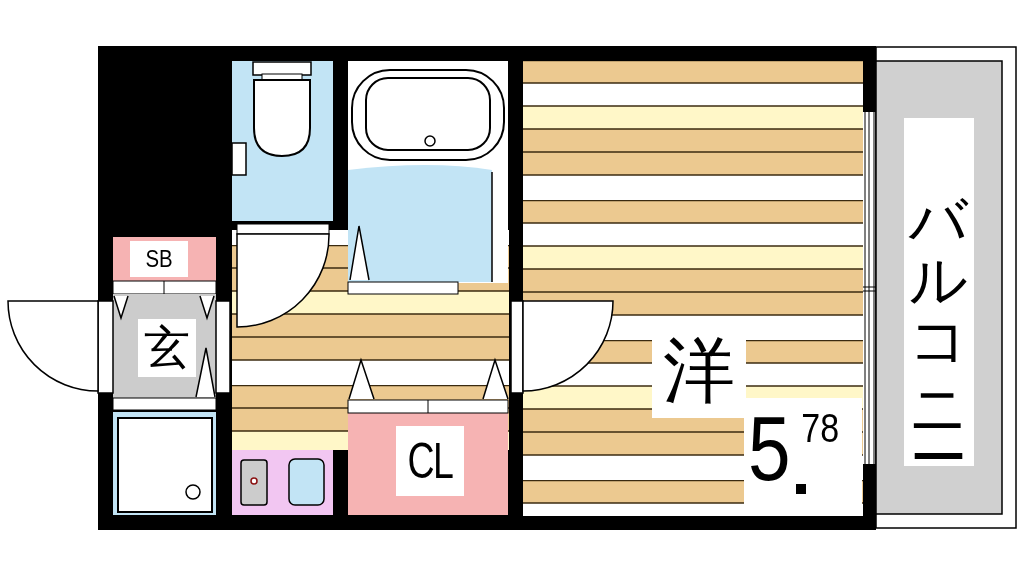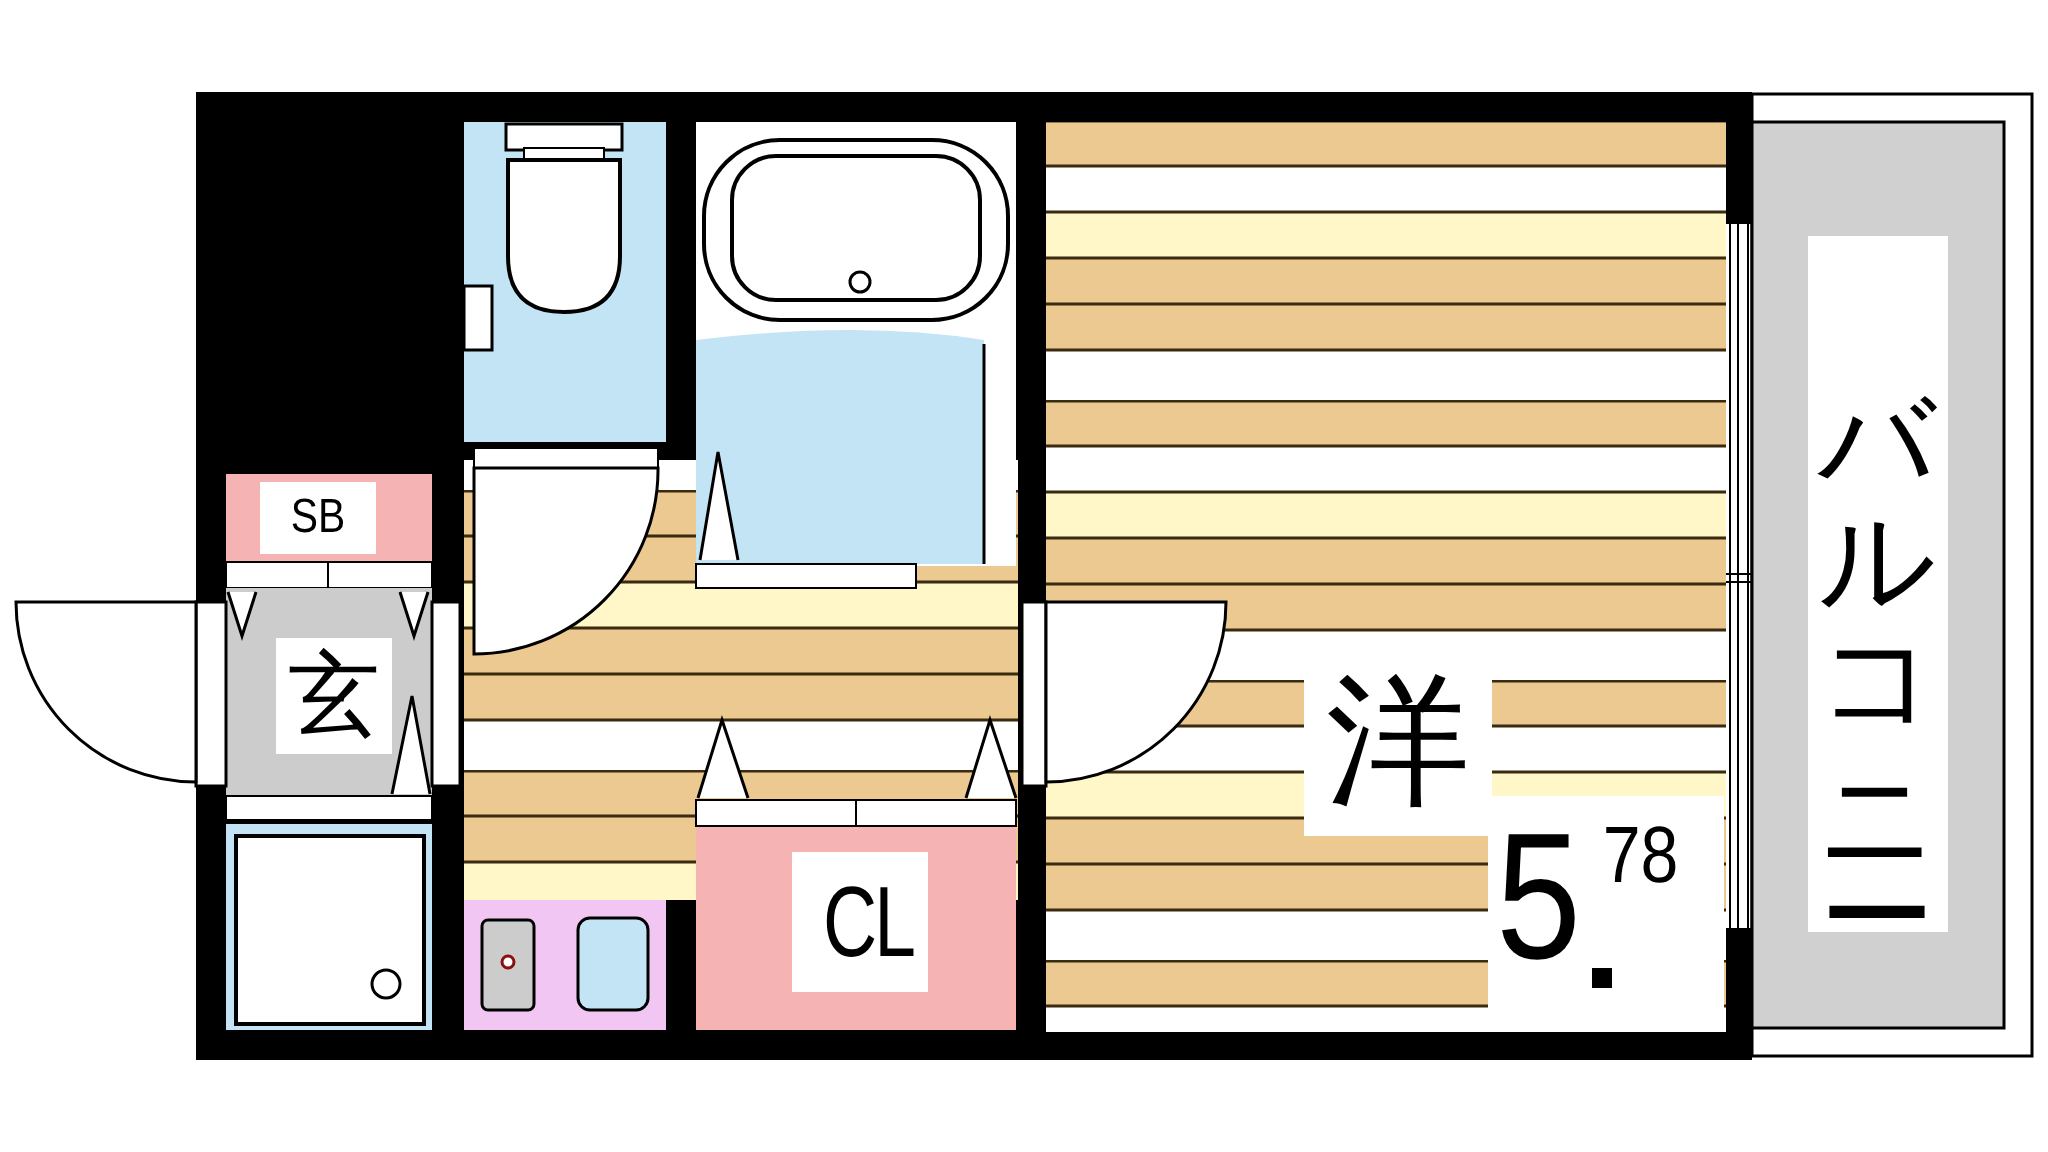--- a/index.html
+++ b/index.html
@@ -122,21 +122,21 @@
 </div>
 
 <div class="abs label-box" style="left:130px;top:241px;width:58px;height:36px;">
   <span class="lbl-sb">SB</span>
 </div>
 
 <div class="abs label-box" style="left:138px;top:319px;width:58px;height:58px;">
   <span class="lbl-kanji" style="font-size:46px;">玄</span>
 </div>
 
-<div class="abs label-box" style="left:396px;top:426px;width:68px;height:70px;justify-content:flex-end;">
+<div class="abs label-box" style="left:396px;top:426px;width:68px;height:70px;">
   <span class="lbl-cl">CL</span>
 </div>
 
 <div class="abs label-box" style="left:652px;top:324px;width:94px;height:94px;">
   <span class="lbl-kanji" style="font-size:72px;">洋</span>
 </div>
 
 <div class="abs" style="left:744px;top:398px;width:118px;height:114px;background:#fff;">
   <span class="abs lbl-area-int" style="left:4px;top:6px;">5</span>
   <span class="abs lbl-area-dec" style="left:54px;top:10px;">78</span>

